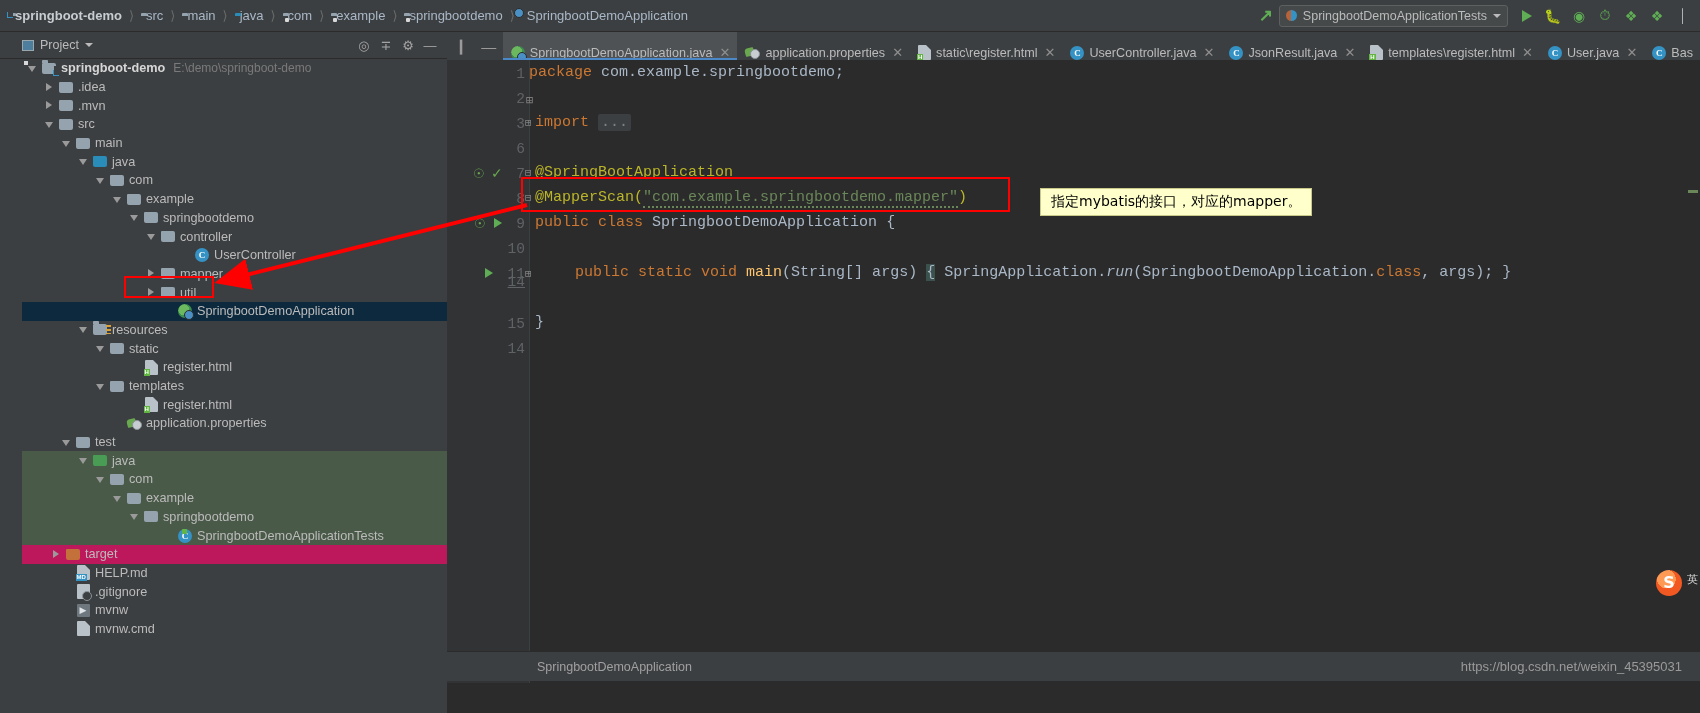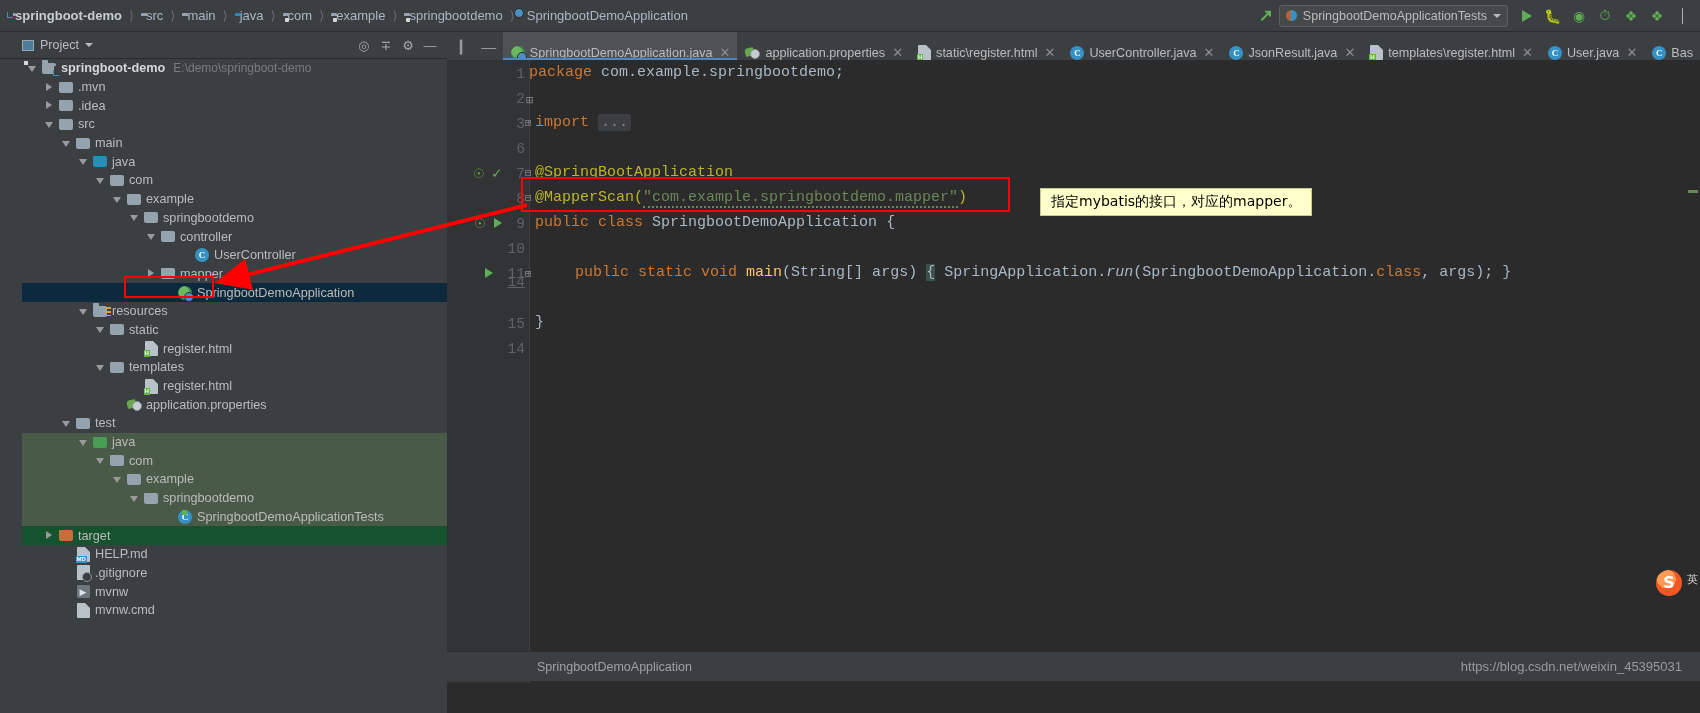--- a/index.html
+++ b/index.html
@@ -114,21 +114,21 @@
   .row .arrow { width:9px; height:9px; margin-right:4px; flex:0 0 auto; position:relative; }
   .arrow.closed::after{ content:""; position:absolute; left:1px; top:0px;
     border-top:4.5px solid transparent; border-bottom:4.5px solid transparent; border-left:6px solid #9a9a9a; }
   .arrow.open::after{ content:""; position:absolute; left:0px; top:2px;
     border-left:4.5px solid transparent; border-right:4.5px solid transparent; border-top:6px solid #9a9a9a; }
   .row .ricon { width:16px; display:flex; justify-content:center; align-items:center; margin-right:4px; flex:0 0 auto; }
   .row .rlabel { }
   .row .rsub { color:#7a7a7a; margin-left:8px; font-size:12px; }
   .row.sel { background:#0d293e; }
   .row.grn { background:#4a5a48; }
-  .row.org { background:#14532d; }
+  .row.org { background:#be185d;padding-left:7px; }
   .row.bold .rlabel { font-weight:bold; color:#d6d6d6; }
 
   .fileicon { width:13px; height:15px; background:#b9c2c8; position:relative; border-radius:1px; }
   .fileicon::before{ content:""; position:absolute; right:0; top:0; border-left:5px solid transparent; border-top:5px solid #3c3f41; }
   .fileicon .tag {
     position:absolute; left:-1px; bottom:-1px; font-size:6px; line-height:7px; padding:0 1px;
     color:#fff; font-family:"Liberation Sans",sans-serif; font-weight:bold;
   }
   .tag.h { background:#62b543; }
   .tag.md { background:#3592c4; }
@@ -318,29 +318,29 @@
         </span>
         <span class="rlabel">springboot-demo</span>
         <span class="rsub">E:\demo\springboot-demo</span>
       </div>
       <div class="row">
         <span style="display:inline-block;width:23px;flex:0 0 auto;"></span>
         <span class="arrow closed"></span>
         <span class="ricon">
           <span class="folder"></span>
         </span>
-        <span class="rlabel">.mvn</span>
+        <span class="rlabel">.idea</span>
       </div>
       <div class="row">
         <span style="display:inline-block;width:23px;flex:0 0 auto;"></span>
         <span class="arrow closed"></span>
         <span class="ricon">
           <span class="folder"></span>
         </span>
-        <span class="rlabel">.idea</span>
+        <span class="rlabel">.mvn</span>
       </div>
       <div class="row">
         <span style="display:inline-block;width:23px;flex:0 0 auto;"></span>
         <span class="arrow open"></span>
         <span class="ricon">
           <span class="folder"></span>
         </span>
         <span class="rlabel">src</span>
       </div>
       <div class="row">
@@ -399,20 +399,28 @@
         </span>
         <span class="rlabel">UserController</span>
       </div>
       <div class="row">
         <span style="display:inline-block;width:125px;flex:0 0 auto;"></span>
         <span class="arrow closed"></span>
         <span class="ricon">
           <span class="folder pkg"></span>
         </span>
         <span class="rlabel">mapper</span>
+      </div>
+      <div class="row">
+        <span style="display:inline-block;width:125px;flex:0 0 auto;"></span>
+        <span class="arrow closed"></span>
+        <span class="ricon">
+          <span class="folder pkg"></span>
+        </span>
+        <span class="rlabel">util</span>
       </div>
       <div class="row sel">
         <span style="display:inline-block;width:142px;flex:0 0 auto;"></span>
         <span class="arrow"></span>
         <span class="ricon">
           <span class="springicon"></span>
         </span>
         <span class="rlabel">SpringbootDemoApplication</span>
       </div>
       <div class="row">

